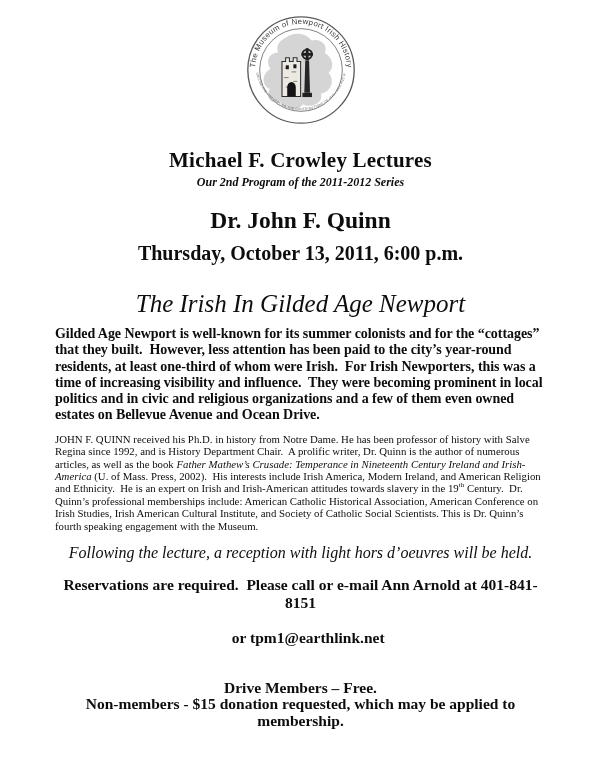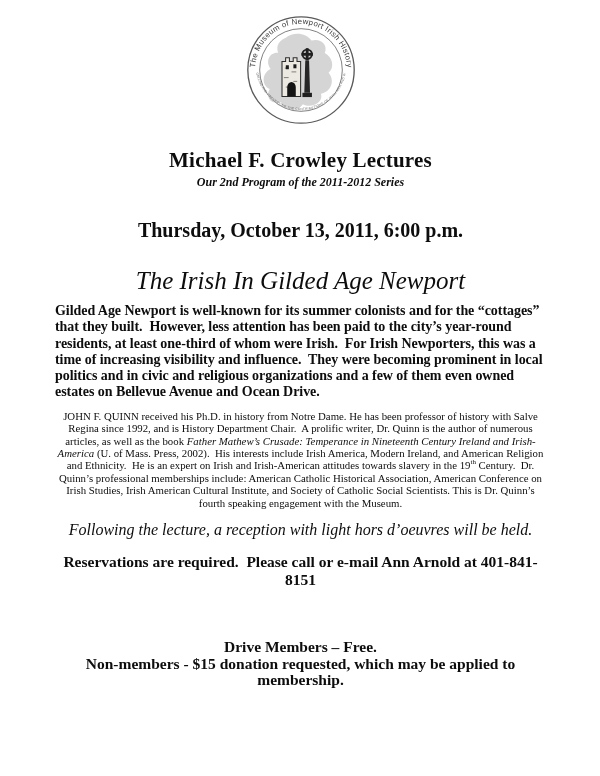--- a/index.html
+++ b/index.html
@@ -34,21 +34,21 @@
     font-weight: bold;
     font-style: italic;
   }
   .speaker {
     margin: 17px 0 0;
     text-align: center;
     font-size: 23.5px;
     font-weight: bold;
   }
   .datetime {
-    margin: 29px 0 0;
+    margin: 8px 0 0;
     text-align: center;
     font-size: 20px;
     font-weight: bold;
   }
   .venue {
     margin: 14px 0 0;
     text-align: center;
     font-size: 15.5px;
     font-weight: bold;
     line-height: 17.5px;
@@ -66,21 +66,21 @@
     font-weight: bold;
     line-height: 16.3px;
     text-align: left;
     white-space: pre-wrap;
     letter-spacing: -0.05px;
   }
   .bio {
     margin: 9px 0 0;
     font-size: 10.8px;
     line-height: 12.4px;
-    text-align: center;
+    text-align: left;
     white-space: pre-wrap;
   }
   .bio .it { font-style: italic; }
   .bio sup { font-size: 7px; line-height: 0; }
   .reception {
     margin: 12px 0 0;
     text-align: center;
     font-size: 16px;
     font-weight: normal;
     font-style: italic;
@@ -140,33 +140,35 @@
       </text>
       <text class="seal-arc-bottom">
         <textPath href="#arcBottom" startOffset="50%" text-anchor="middle">RECOGNIZING AND PRESERVING THE CONTRIBUTIONS OF IRISH MEN AND WOMEN</textPath>
       </text>
     </svg>
   </div>
 
   <h1 class="series-title">Michael F. Crowley Lectures</h1>
   <div class="series-subtitle">Our 2nd Program of the 2011-2012 Series</div>
 
+  <h2 class="speaker">Dr. John F. Quinn</h2>
 
   <div class="datetime">Thursday, October 13, 2011, 6:00 p.m.</div>
 
 
   <h3 class="lecture-title">The Irish In Gilded Age Newport</h3>
 
   <p class="description">Gilded Age Newport is well-known for its summer colonists and for the “cottages” that they built.  However, less attention has been paid to the city’s year-round residents, at least one-third of whom were Irish.  For Irish Newporters, this was a time of increasing visibility and influence.  They were becoming prominent in local politics and in civic and religious organizations and a few of them even owned estates on Bellevue Avenue and Ocean Drive.</p>
 
   <p class="bio"><span>JOHN F. QUINN received his Ph.D. in history from Notre Dame. He has been professor of history with Salve Regina since 1992, and is History Department Chair.  A prolific writer, Dr. Quinn is the author of numerous articles, as well as the book </span><span class="it">Father Mathew’s Crusade: Temperance in Nineteenth Century Ireland and Irish-America</span><span> (U. of Mass. Press, 2002).  His interests include Irish America, Modern Ireland, and American Religion and Ethnicity.  He is an expert on Irish and Irish-American attitudes towards slavery in the 19</span><sup>th</sup><span> Century.  Dr. Quinn’s professional memberships include: American Catholic Historical Association, American Conference on Irish Studies, Irish American Cultural Institute, and Society of Catholic Social Scientists. This is Dr. Quinn’s fourth speaking engagement with the Museum.</span></p>
 
   <p class="reception">Following the lecture, a reception with light hors d’oeuvres will be held.</p>
 
   <p class="reservations"><span class="ul">Reservations are required</span><span>.  Please call or e-mail Ann Arnold at 401-841-8151</span><br>
+    <span>or tpm1@earthlink.net</span>
   </p>
 
   <p class="fees">
     <span>Drive Members – Free.</span><br>
     <span>Non-members - $15 donation requested, which may be applied to membership.</span>
   </p>
 
 </div>
 
 </body></html>

